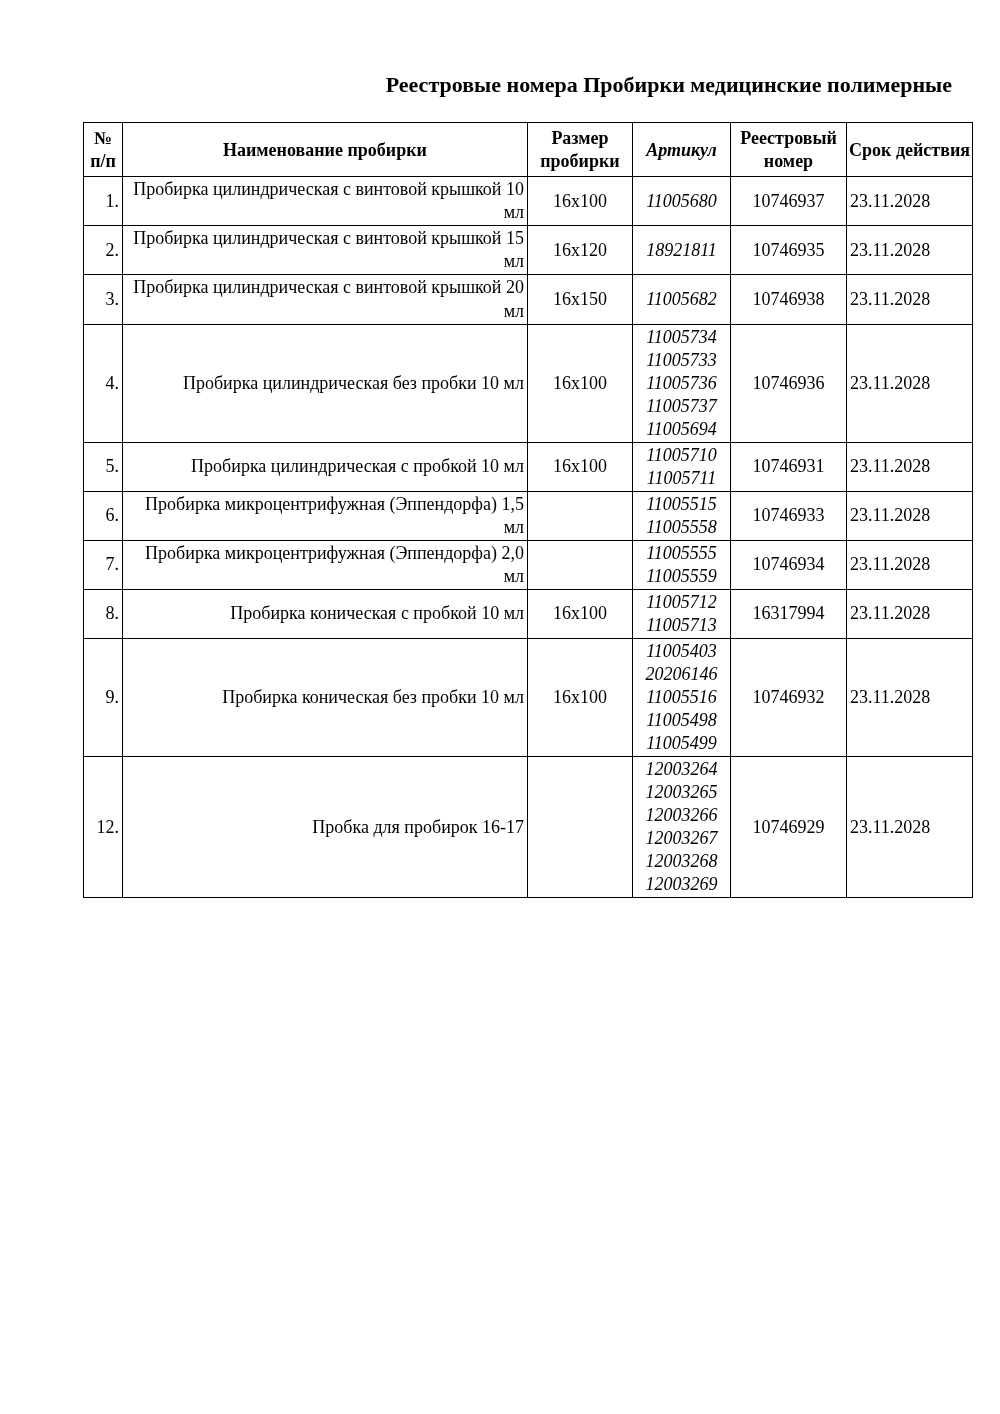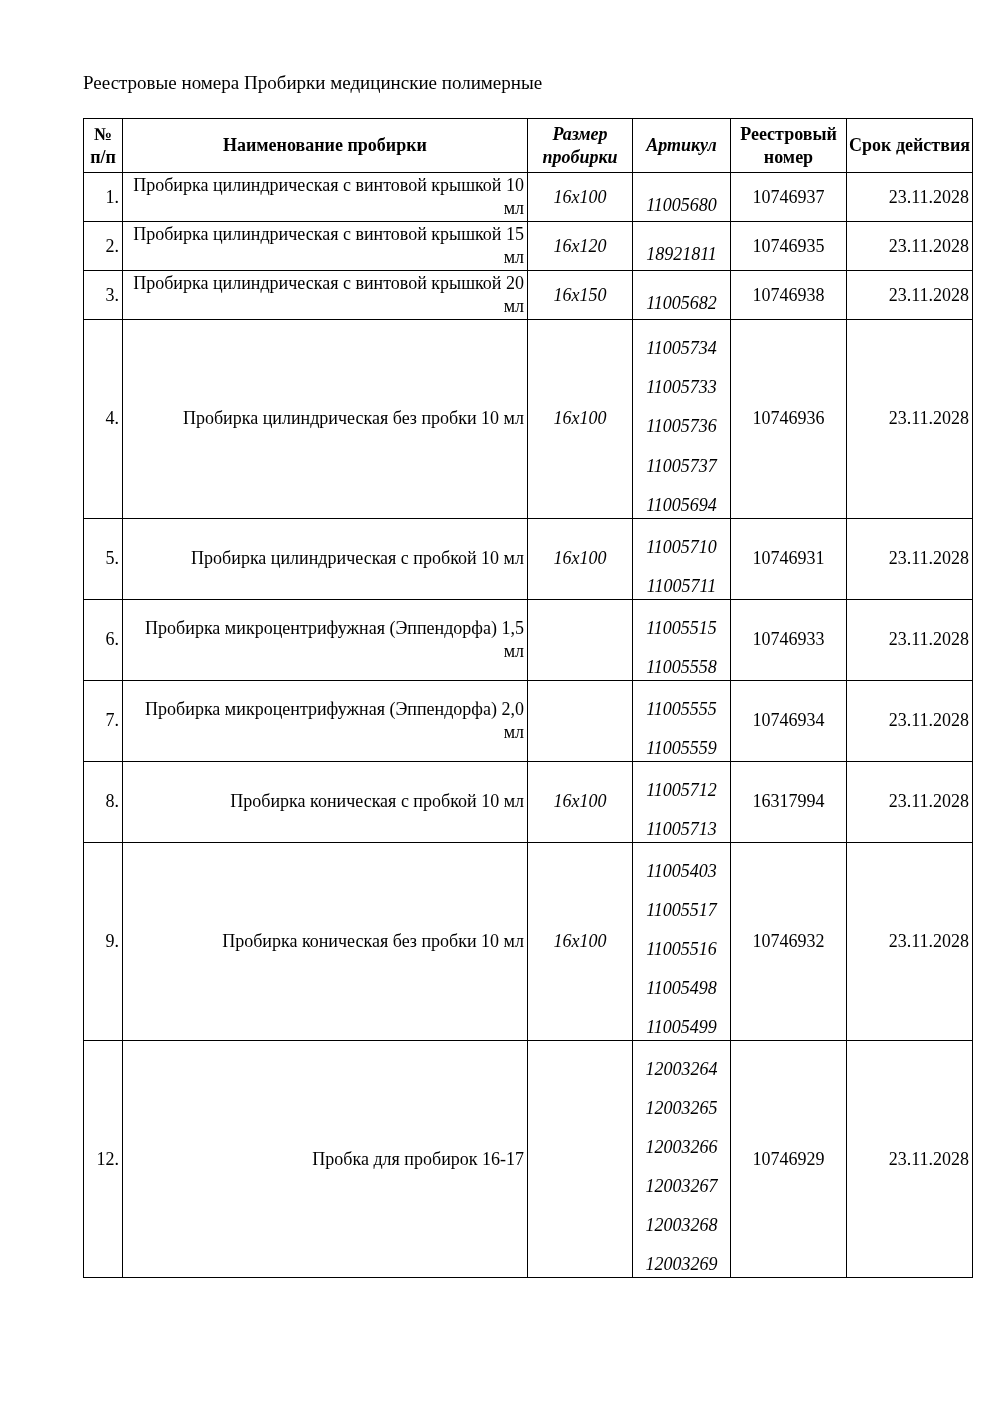--- a/index.html
+++ b/index.html
@@ -13,23 +13,23 @@
     position: relative;
     width: 1000px;
     height: 1414px;
     background: #ffffff;
     box-sizing: border-box;
     padding: 70px 48px 0 83px;
     overflow: hidden;
   }
   .title {
     width: 869px;
-    text-align: left;
-    font-weight: normal;
-    font-size: 19px;
+    text-align: right;
+    font-weight: bold;
+    font-size: 22px;
     line-height: 1.38;
     margin-bottom: 22px;
   }
   table.registry {
     border-collapse: collapse;
     table-layout: fixed;
     width: 869px;
   }
   table.registry th,
   table.registry td {
@@ -44,25 +44,25 @@
     line-height: 1.25;
     padding: 4px 2px;
   }
   table.registry td {
     vertical-align: middle;
     line-height: 1.28;
     padding: 1px 3px;
   }
   .col-num      { width: 34px;  text-align: right;  padding-right: 3px; }
   .col-name     { width: 400px; text-align: right;   padding-left: 4px;  }
-  .col-size     { width: 100px; text-align: center; font-style: italic; }
+  .col-size     { width: 100px; text-align: center; }
   .col-article  { width: 93px;  text-align: center; font-style: italic; }
   .col-registry { width: 111px; text-align: center; }
-  .col-validity { width: 121px; text-align: right; }
-  td.col-article div { text-align: center; margin-top: 16px; }
+  .col-validity { width: 121px; text-align: left; }
+  td.col-article div { text-align: center; }
 </style>
 </head>
 <body>
 
 <div class="page">
   <div class="title">
     <div>Реестровые номера Пробирки медицинские полимерные</div>
   </div>
   <table class="registry">
     <thead>
@@ -163,21 +163,21 @@
           </td>
           <td class="col-registry">16317994</td>
           <td class="col-validity">23.11.2028</td>
         </tr>
         <tr>
           <td class="col-num">9.</td>
           <td class="col-name">Пробирка коническая без пробки 10 мл</td>
           <td class="col-size">16x100</td>
           <td class="col-article">
             <div>11005403</div>
-            <div>11005517</div>
+            <div>20206146</div>
             <div>11005516</div>
             <div>11005498</div>
             <div>11005499</div>
           </td>
           <td class="col-registry">10746932</td>
           <td class="col-validity">23.11.2028</td>
         </tr>
         <tr>
           <td class="col-num">12.</td>
           <td class="col-name">Пробка для пробирок 16-17</td>

